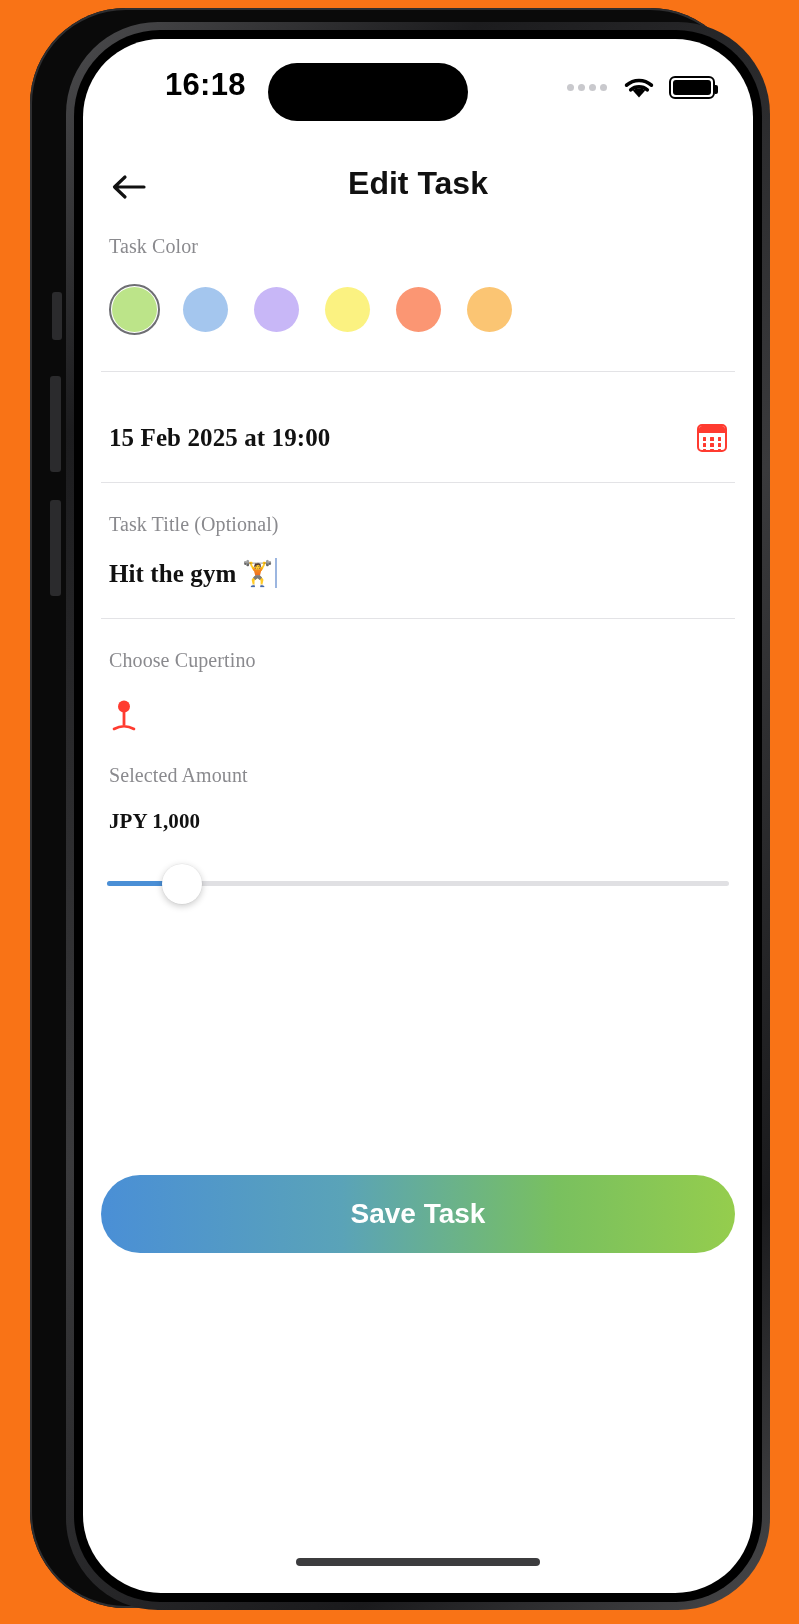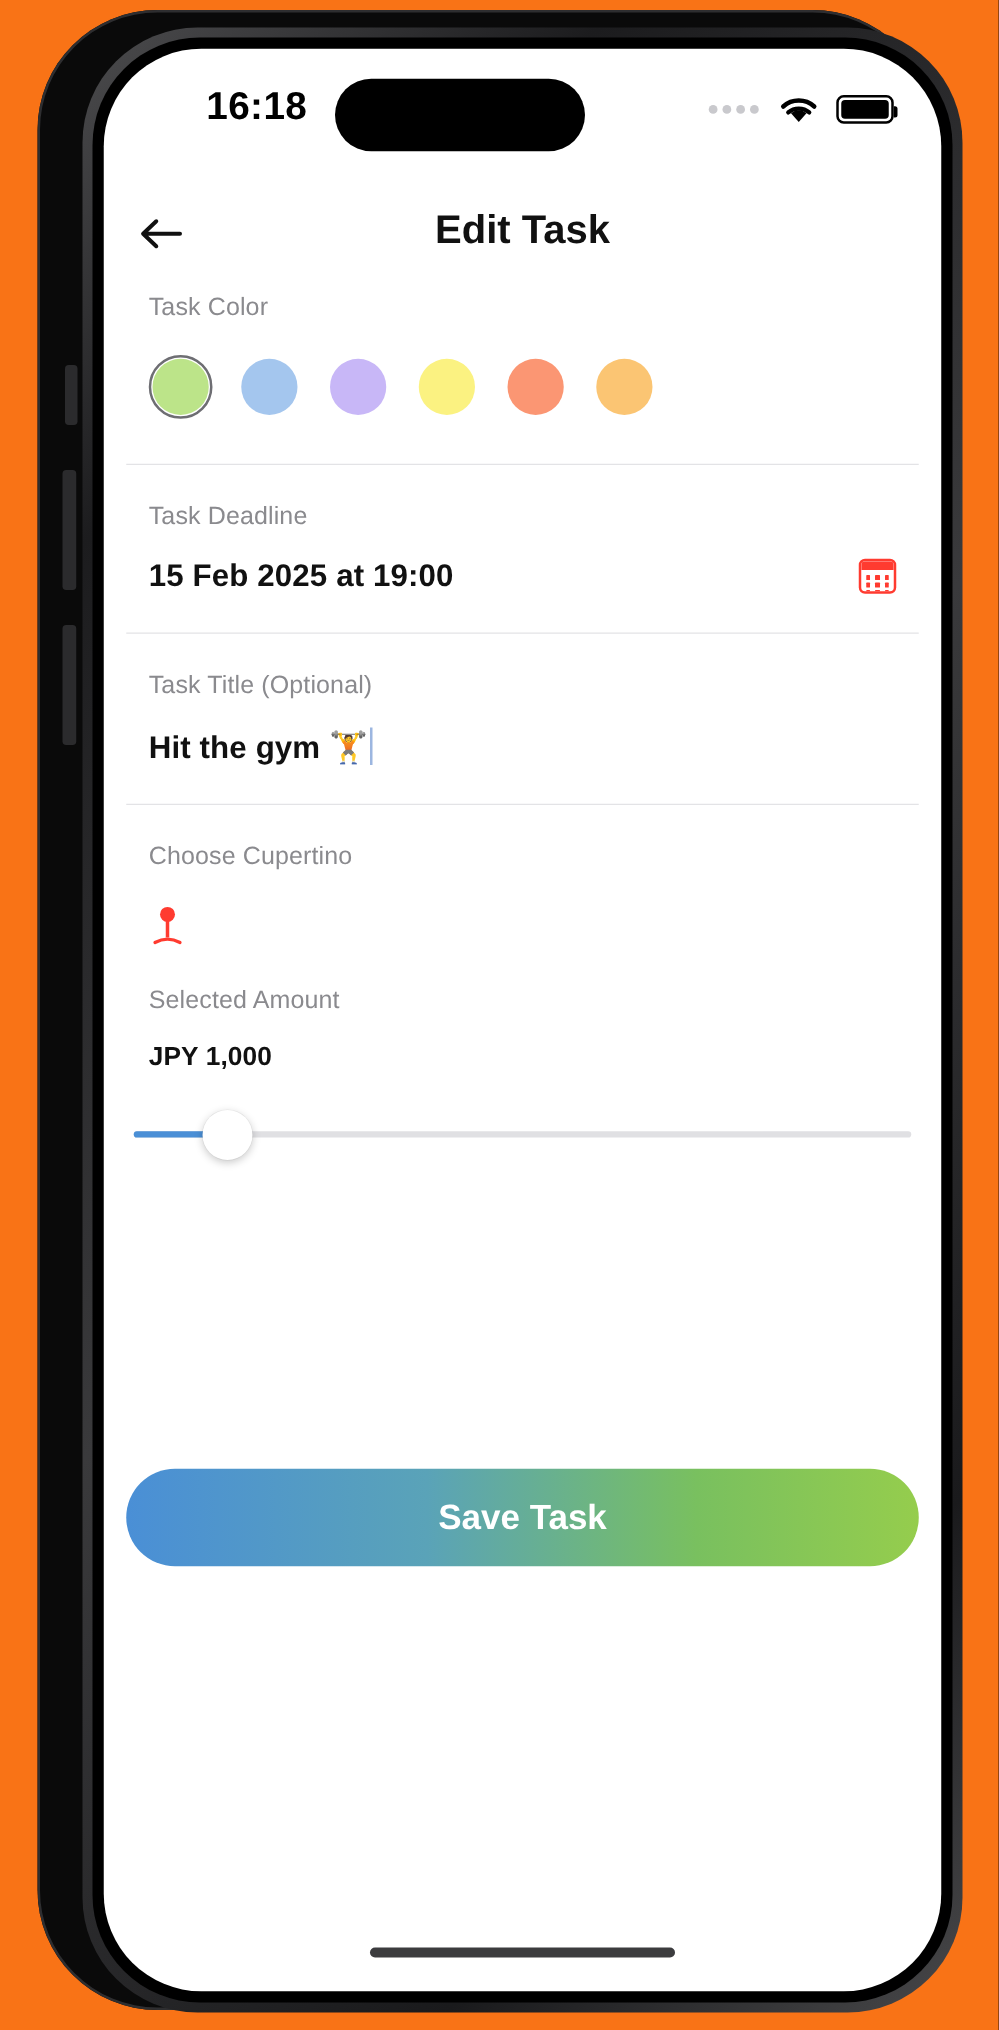--- a/index.html
+++ b/index.html
@@ -97,21 +97,21 @@
     cursor:pointer;
   }
   .nav-title {
     position:absolute; left:0; right:0; top:18px;
     text-align:center;
     font-size:32px; font-weight:bold; color:#111;
   }
 
   
   .content { position:absolute; left:0; top:196px; width:670px; }
-  .section { padding:0 36px; }
+  .section { padding:0 26px;font-family:Liberation Serif, serif; }
   .field-label {
     font-size:20px; color:#8a8a8e; font-weight:400;
     letter-spacing:0.1px;
   }
   .field-value {
     font-size:25px; color:#111; font-weight:bold;
     letter-spacing:0.1px;
   }
   .divider {
     height:1px; background:#e3e3e6; margin:0 18px;
@@ -273,21 +273,20 @@
             <div class="swatch-wrap">
               <div class="swatch" style="background:#FBC573"></div>
             </div>
           </div>
         </div>
 
         <div style="height:36px"></div>
         <div class="divider"></div>
 
         <div class="section" style="padding-top:30px">
-          <div class="field-label">Task Deadline</div>
           <div class="value-row" style="margin-top:22px">
             <div class="field-value">15 Feb 2025 at 19:00</div>
             <div class="cal-icon">
               <div class="cal-top"></div>
               <div class="cal-grid">
                 <i></i>
                   <i></i>
                   <i></i>
                   <i></i>
                   <i></i>

